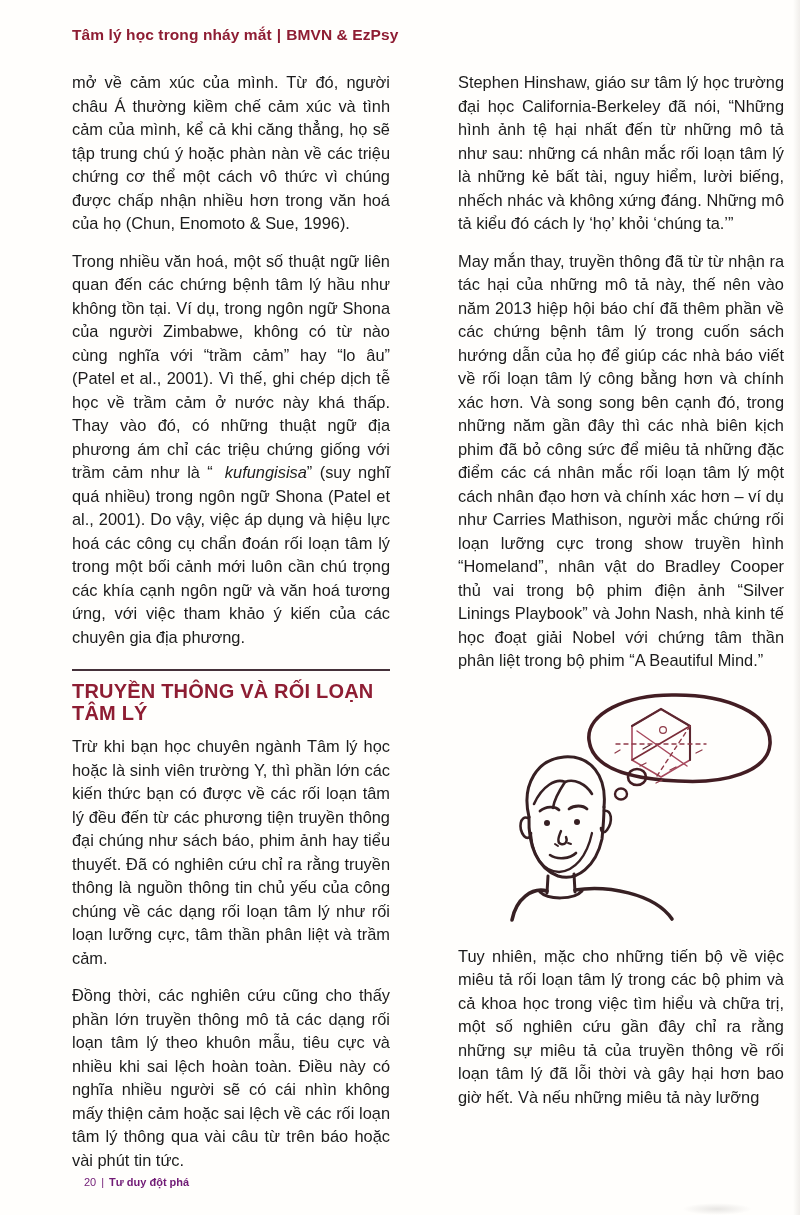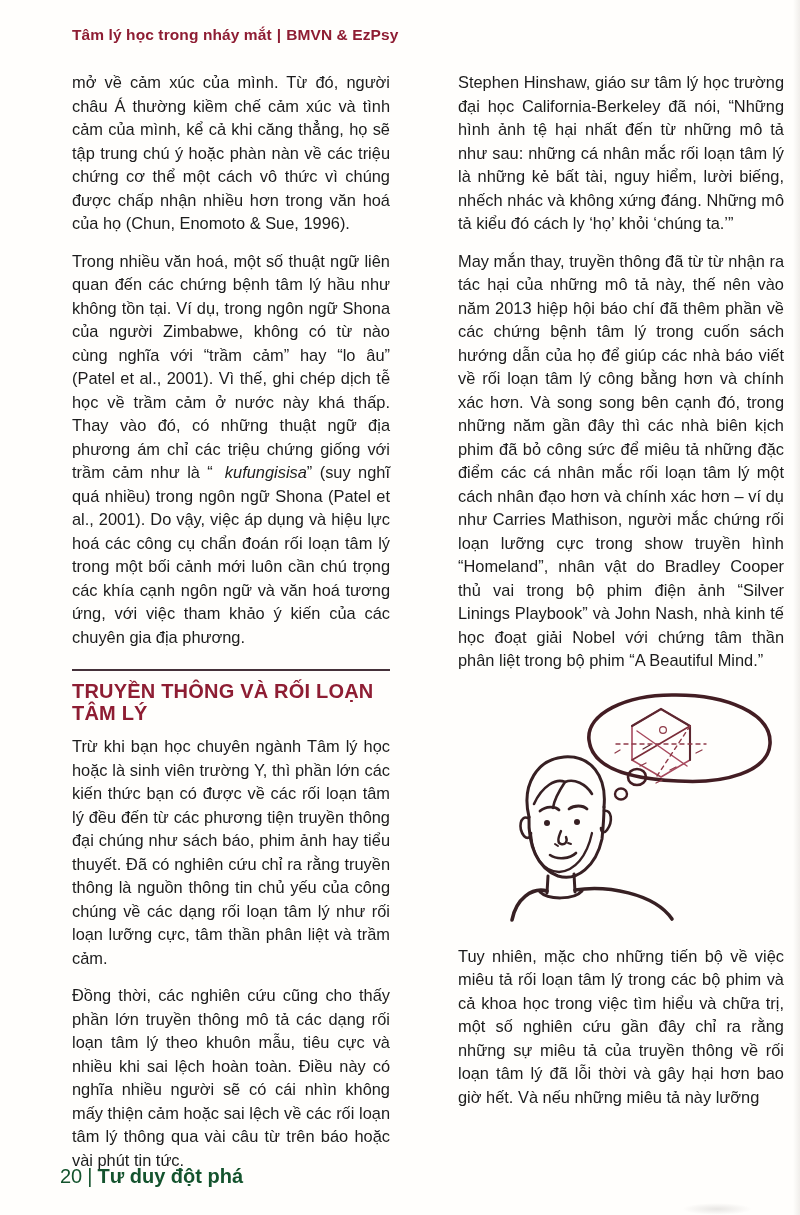--- a/index.html
+++ b/index.html
@@ -43,23 +43,23 @@
     letter-spacing:0.2px;
     line-height:22px;
   }
   .illustration-wrap {
     width:326px; height:248px;
     margin:2px 0 10px 0;
     position:relative;
   }
   .page-footer {
     position:absolute;
-    left:60px; bottom:27px;
-    color:#14532d;
-    font-size:20px;
+    left:84px; bottom:27px;
+    color:#701a75;
+    font-size:11px;
   }
   .page-footer .sep { margin:0 5px; }
   .page-footer .book-title { font-weight:bold; }
   .edge-shadow-right {
     position:absolute; top:0; right:0;
     width:7px; height:100%;
     background:linear-gradient(to left, rgba(150,140,130,0.14), rgba(150,140,130,0));
     pointer-events:none;
   }
   .corner-smudge {

